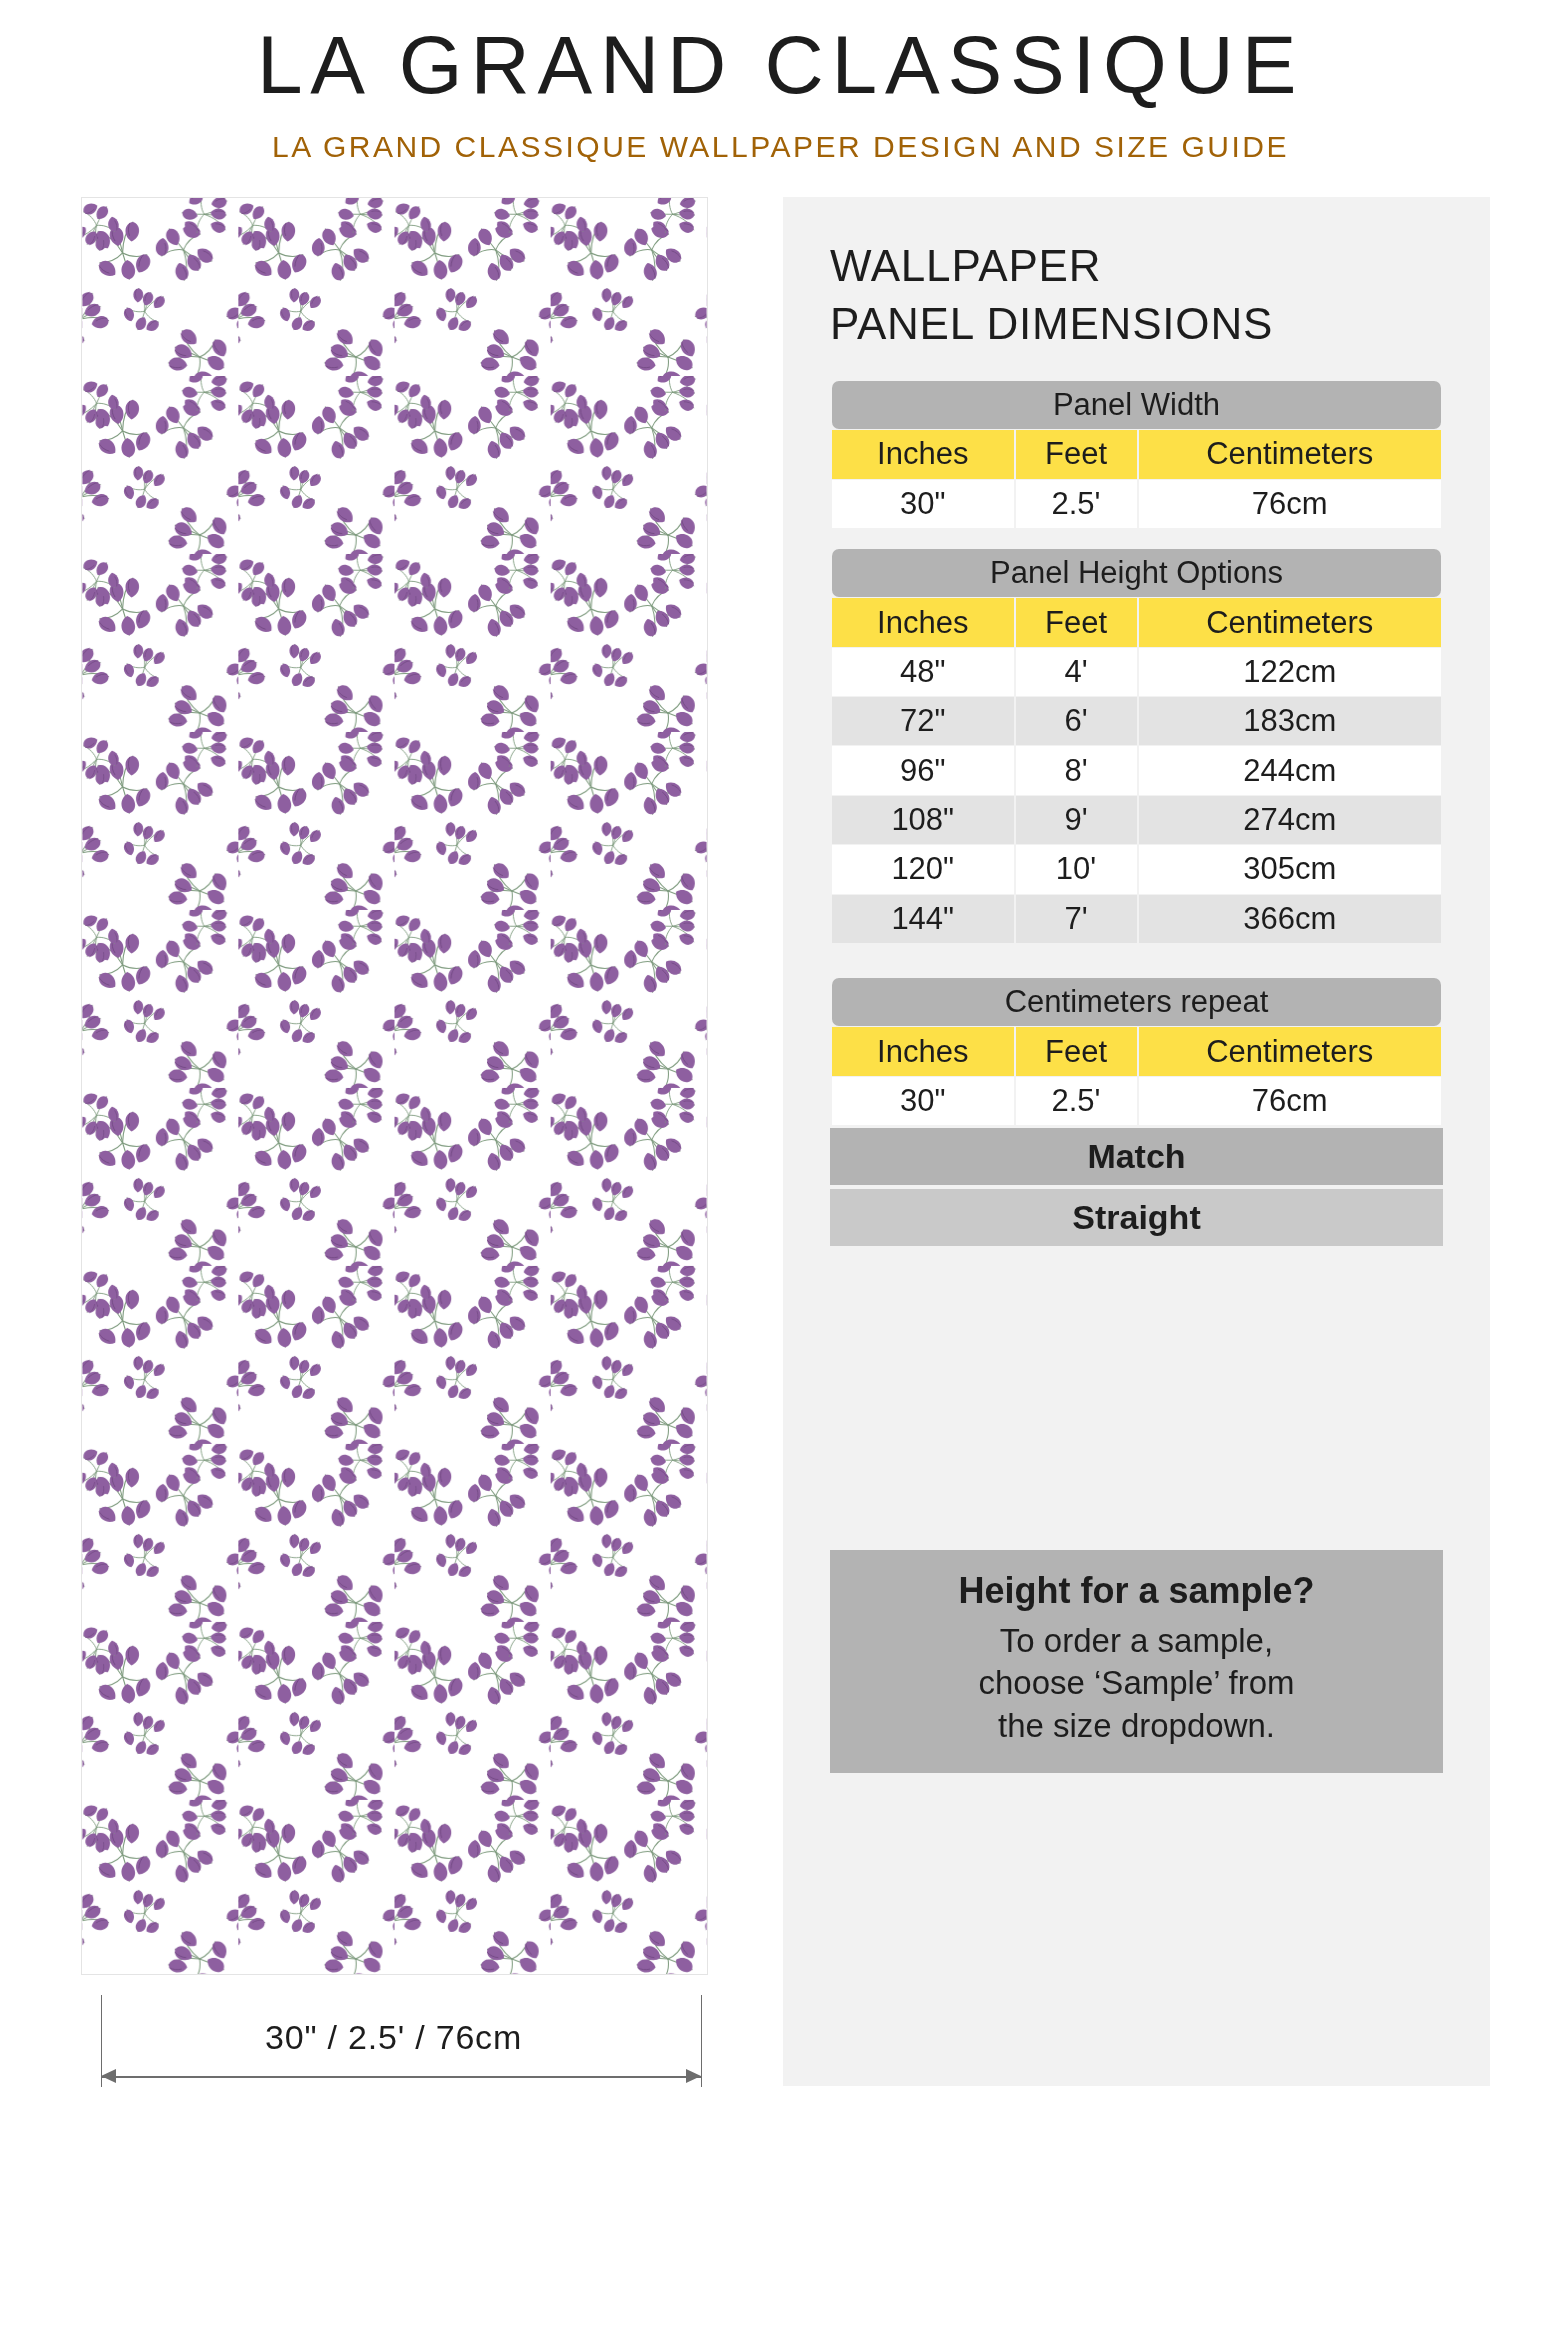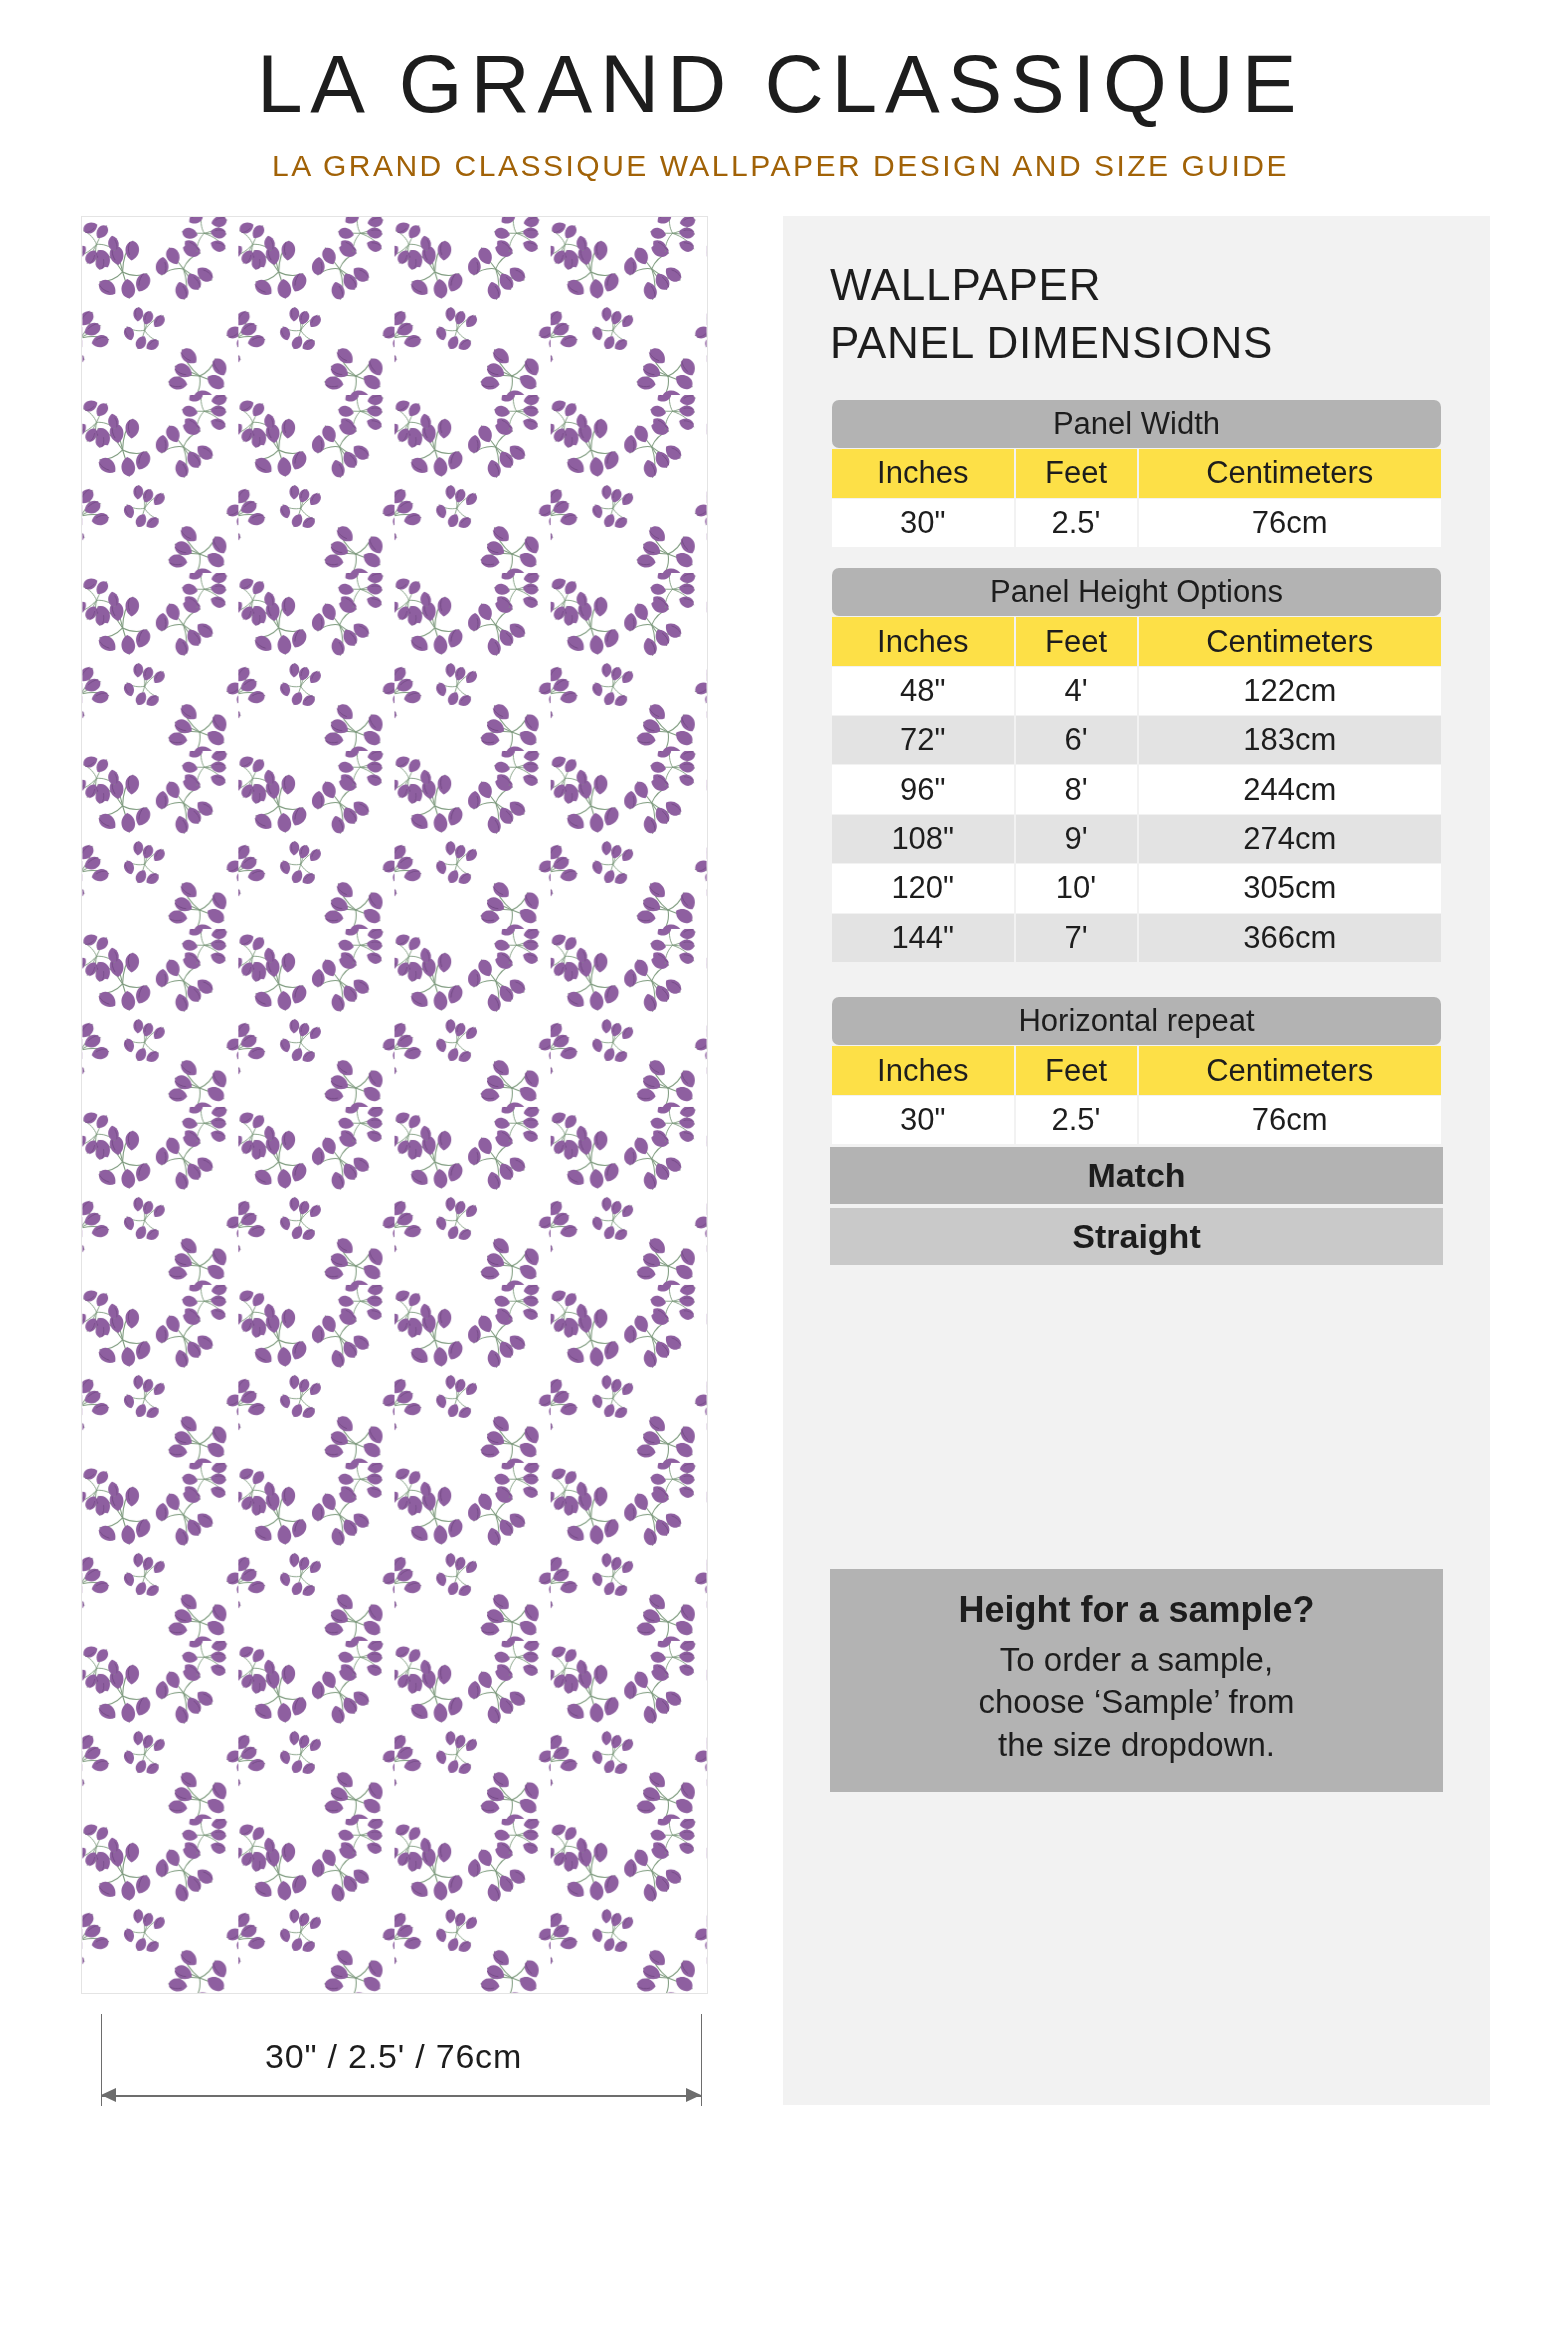--- a/index.html
+++ b/index.html
@@ -11,21 +11,21 @@
     width: 1561px;
     height: 2342px;
     font-family: "Liberation Sans", sans-serif;
     color: #222222;
     overflow: hidden;
     position: relative;
   }
 
   
   .header {
-    padding-top: 41px;
+    padding-top: 22px;
     text-align: center;
   }
   .brand-title {
     font-size: 82px;
     letter-spacing: 7.8px;
     font-weight: 300;
     color: #1d1d1d;
     line-height: 1.05;
     white-space: nowrap;
   }
@@ -369,21 +369,21 @@
       <div class="spacer-block"></div>
 
       <table class="dim">
         <colgroup>
             <col class="col-in">
             <col class="col-ft">
             <col class="col-cm">
           </colgroup>
         <tbody>
             <tr class="sec-head">
-          <th colspan="3">Horizontal repeat</th>
+          <th colspan="3">Centimeters repeat</th>
         </tr>
         <tr class="col-head">
           <td>Inches</td>
           <td>Feet</td>
           <td>Centimeters</td>
         </tr>
         <tr class="row-single">
           <td>30"</td>
           <td>2.5'</td>
           <td>76cm</td>

